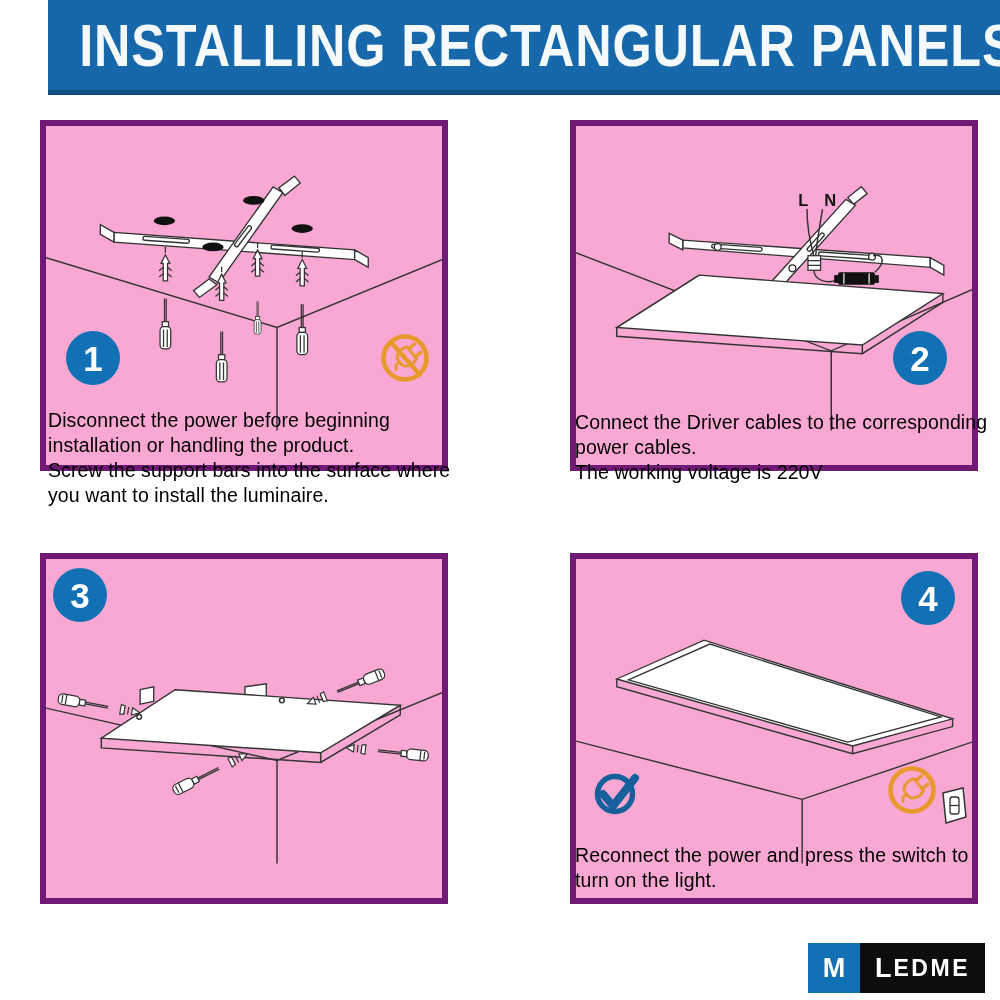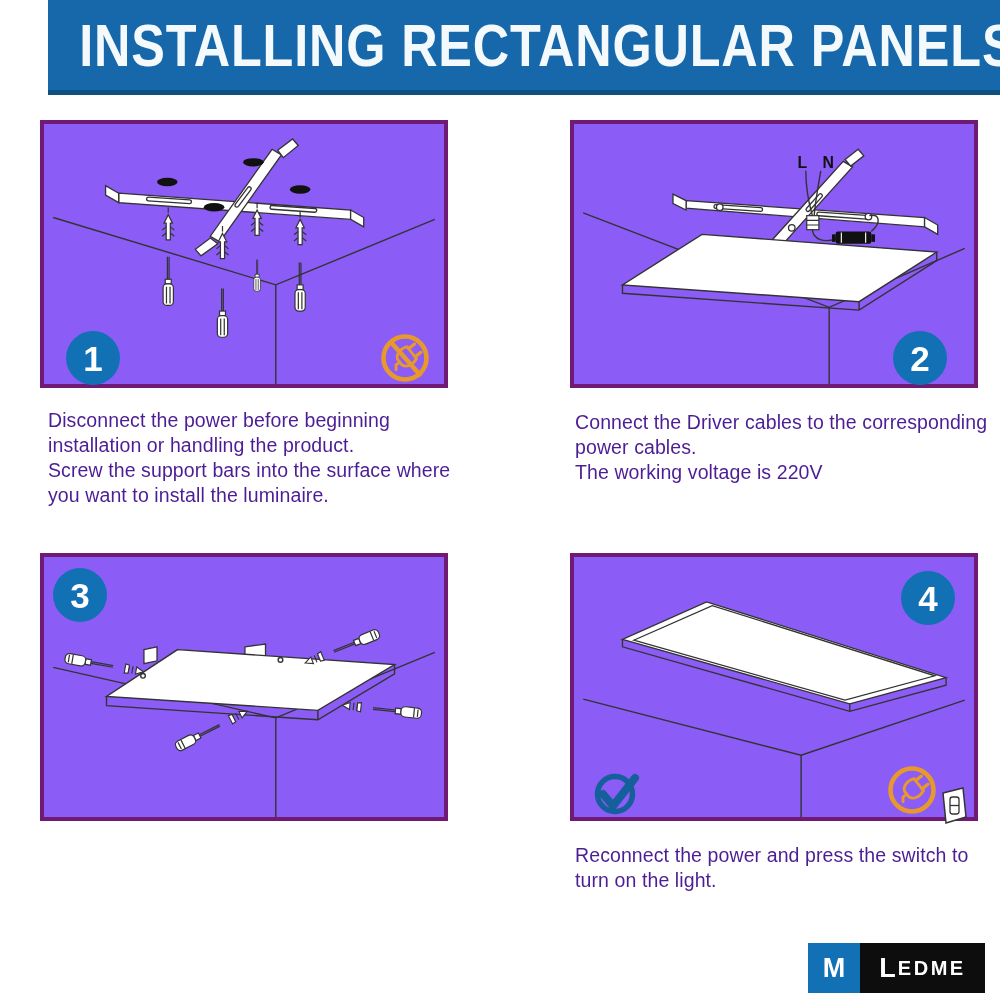--- a/index.html
+++ b/index.html
@@ -5,55 +5,55 @@
   html,body{margin:0;padding:0;background:#fff;}
   .page{position:relative;width:1000px;height:1000px;background:#ffffff;overflow:hidden;
         font-family:"Liberation Sans", sans-serif;}
   
   .header{position:absolute;left:0;top:0;width:1000px;height:95px;background:#1668AB;
           border-bottom:5px solid #0E5180;box-sizing:border-box;
           display:flex;align-items:center;justify-content:center;margin-left:48px;}
   .header .title{color:#F4F9FC;font-weight:bold;font-size:60px;letter-spacing:1px;
           white-space:nowrap;display:inline-block;transform:scaleX(0.84);transform-origin:center;}
   
-  .panel{position:absolute;width:408px;height:268px;border:4px solid #701a75;box-sizing:border-box;background:#8b5cf6;}
+  .panel{position:absolute;width:408px;height:351px;border:6px solid #701a75;box-sizing:border-box;background:#f9a8d4;}
   .panel svg.art{position:absolute;left:0;top:0;width:100%;height:100%;}
   #panel1{left:40px;top:120px;}
   #panel2{left:570px;top:120px;}
   #panel3{left:40px;top:553px;}
   #panel4{left:570px;top:553px;}
   
   .badge{position:absolute;width:54px;height:54px;border-radius:50%;background:#1271B5;
          color:#fff;font-weight:bold;font-size:35px;display:flex;align-items:center;justify-content:center;
          line-height:1;}
   #badge1{left:66px;top:331px;}
   #badge2{left:893px;top:331px;}
   #badge3{left:53px;top:568px;}
   #badge4{left:901px;top:571px;}
   
   .cicon{position:absolute;}
   #noplug{left:374px;top:327px;}
   #check{left:590px;top:765px;}
   #plug{left:881px;top:759px;}
   #switch{left:940px;top:786px;}
   
-  .step-text{position:absolute;width:450px;white-space:pre-line;color:#4c1d95;
+  .step-text{position:absolute;width:450px;white-space:pre-line;color:#000000;
              font-size:19.5px;line-height:25px;letter-spacing:0.1px;}
   #text1{left:48px;top:408px;}
   #text2{left:575px;top:410px;}
   #text3{left:48px;top:843px;}
   #text4{left:575px;top:843px;}
   
   .logo{position:absolute;left:808px;top:943px;width:177px;height:50px;display:flex;}
   .logo .mark{width:52px;height:50px;background:#1271B5;color:#fff;display:flex;align-items:center;
               justify-content:center;font-weight:bold;font-size:27px;}
   .logo .wordmark{flex:1;background:#0D0D0D;color:#fff;display:flex;align-items:center;
               justify-content:center;font-weight:bold;}
   .logo .name-l{font-size:27px;letter-spacing:2px;}
-  .logo .name-rest{font-size:20px;letter-spacing:2.5px;}
+  .logo .name-rest{font-size:23px;letter-spacing:2.5px;}
   svg text{font-family:"Liberation Sans", sans-serif;}
 </style>
 </head>
 <body>
 
 <div class="page">
 
   <svg width="0" height="0" style="position:absolute" aria-hidden="true">
     <defs>
       <g id="anchor" stroke="#333" stroke-width="1.3" fill="#fff">

